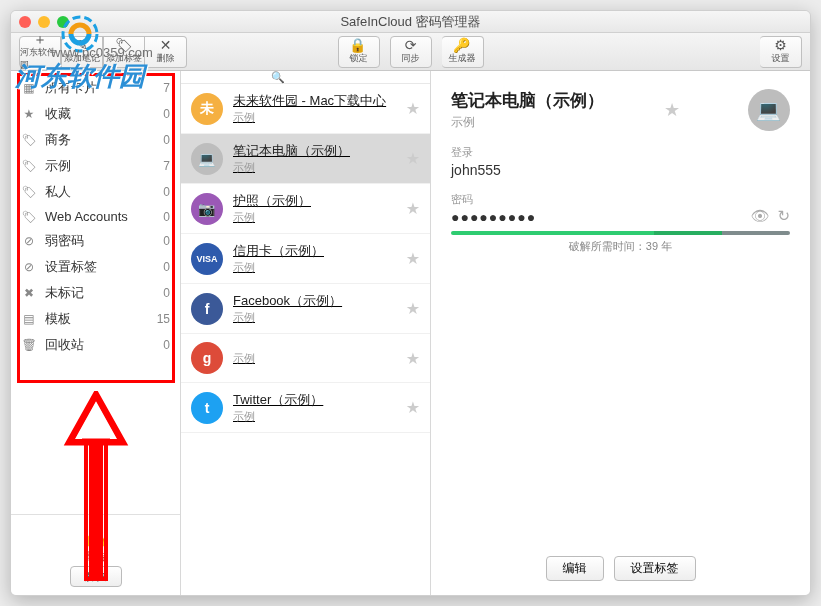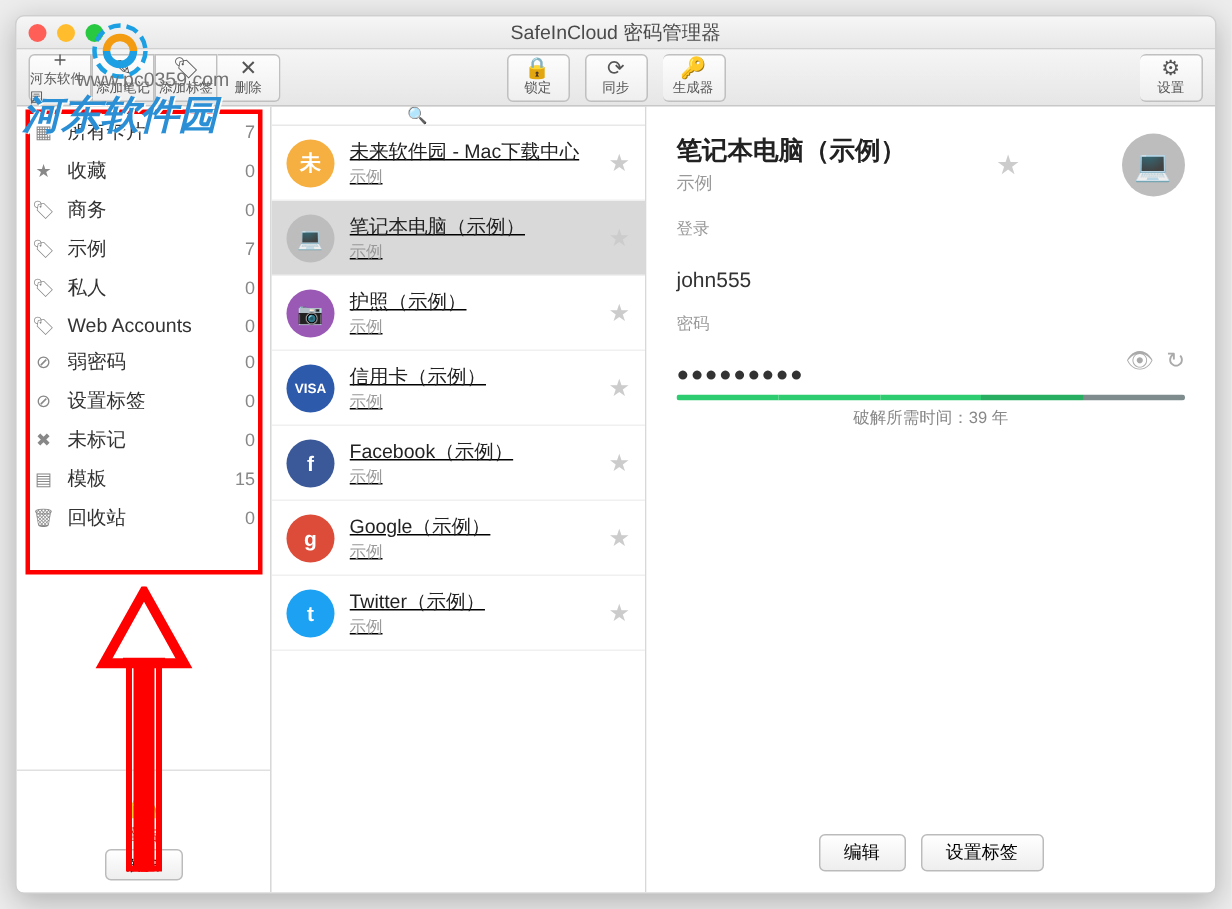--- a/index.html
+++ b/index.html
@@ -44,21 +44,21 @@
 .card-sub { font-size: 11px; color: #999; }
 .card-star { color: #ccc; font-size: 16px; }
 .detail { flex: 1; background: #fff; padding: 18px 20px; position: relative; }
 .d-head { display: flex; align-items: flex-start; }
 .d-title { font-size: 17px; font-weight: 600; color: #222; }
 .d-sub { font-size: 12px; color: #999; margin-top: 2px; }
 .d-icon { width: 42px; height: 42px; border-radius: 50%; background: #bdbdbd; display: flex; align-items: center; justify-content: center; color: #fff; font-size: 20px; margin-left: auto; }
 .d-star { color: #ccc; font-size: 18px; margin-right: 8px; margin-top: 10px; }
 .d-field { margin-top: 14px; }
 .d-label { font-size: 11px; color: #999; }
-.d-value { font-size: 14px; color: #333; margin-top: 18px; }
+.d-value { font-size: 14px; color: #333; margin-top: 2px; }
 .pw-row { display: flex; align-items: center; }
 .pw-dots { flex: 1; font-size: 14px; letter-spacing: 1px; }
 .pw-actions { color: #aaa; display: flex; gap: 8px; font-size: 15px; }
 .pw-bar { height: 4px; margin-top: 6px; display: flex; border-radius: 2px; overflow: hidden; }
 .pw-seg { flex: 1; }
 .pw-info { font-size: 11px; color: #888; text-align: center; margin-top: 4px; }
 .d-buttons { position: absolute; bottom: 14px; left: 50%; transform: translateX(-50%); display: flex; gap: 10px; }
 .d-buttons button { font-size: 12px; padding: 3px 16px; border: 1px solid #bbb; background: linear-gradient(#fff,#eee); border-radius: 4px; cursor: pointer; }
 .watermark { position: absolute; top: 0; left: 0; display: flex; align-items: center; gap: 6px; padding: 4px; z-index: 10; flex-direction: column; }
 .watermark-text { font-size: 26px; font-weight: bold; color: #2b8fd6; font-style: italic; text-shadow: 1px 1px 0 #fff; }
@@ -246,21 +246,20 @@
             <div class="card-icon" style="background:#3b5998;font-size:14px">f</div>
             <div class="card-text">
               <div class="card-title">Facebook（示例）</div>
               <div class="card-sub">示例</div>
             </div>
             <span class="card-star">★</span>
           </div>
           <div class="card">
             <div class="card-icon" style="background:#dd4b39;font-size:14px">g</div>
             <div class="card-text">
-              <div class="card-title">Google（示例）</div>
               <div class="card-sub">示例</div>
             </div>
             <span class="card-star">★</span>
           </div>
           <div class="card">
             <div class="card-icon" style="background:#1da1f2;font-size:14px">t</div>
             <div class="card-text">
               <div class="card-title">Twitter（示例）</div>
               <div class="card-sub">示例</div>
             </div>

